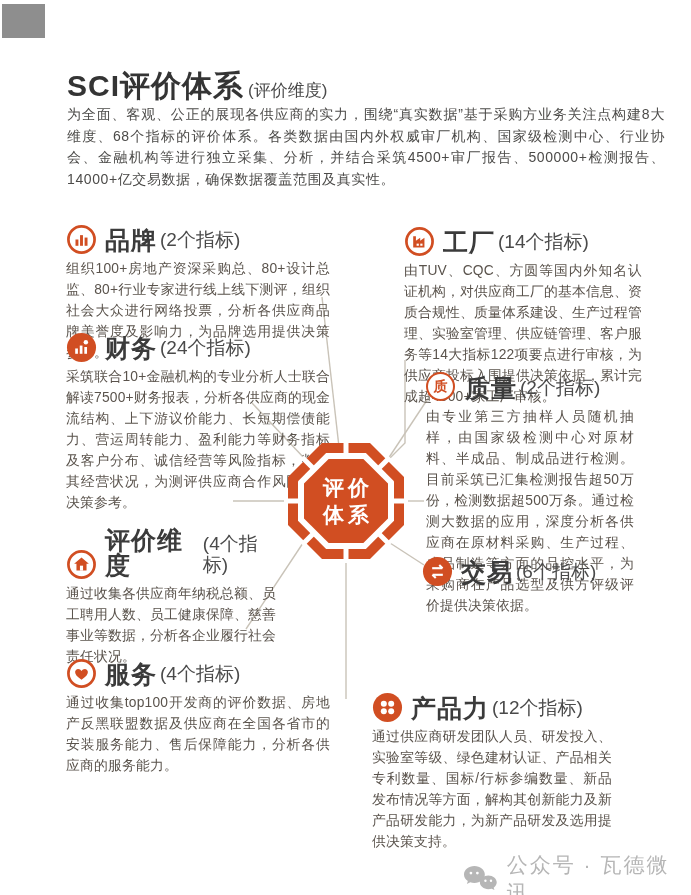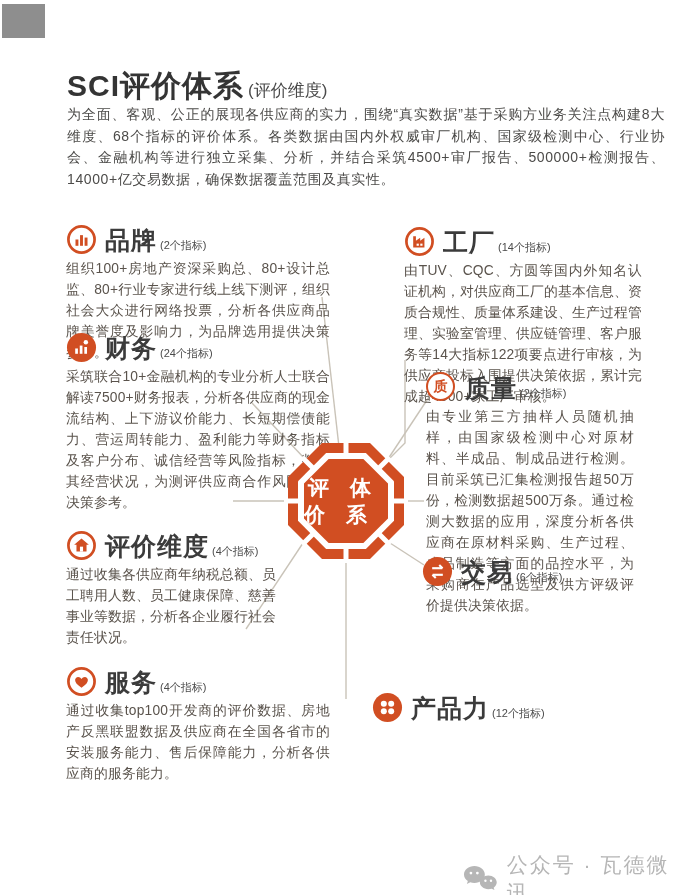--- a/index.html
+++ b/index.html
@@ -21,39 +21,39 @@
 
   
   .connectors { position:absolute; left:0; top:0; z-index:0; pointer-events:none; }
 
   
   .sec { position:absolute; z-index:1; }
   .sec-head { display:flex; align-items:flex-end; margin-bottom:5px; }
   .sec-icon { width:31px; height:31px; flex:none; margin-right:8px; position:relative; top:2px; }
   .sec-icon svg { display:block; }
   .sec-title { font-size:25px; font-weight:bold; color:#3b3b3b; letter-spacing:1px; line-height:1; }
-  .sec-count { font-size:11px; color:#4a4a4a; margin-left:3px; line-height:1.1; padding-bottom:2px; }
+  .sec-count { font-size:19px; color:#4a4a4a; margin-left:3px; line-height:1.1; padding-bottom:2px; }
   .sec-desc {
     margin:0; font-size:13.8px; line-height:21px; color:#5a534c;
     text-align:justify; letter-spacing:0.2px;
   }
   .q-ring {
     display:flex; align-items:center; justify-content:center;
     width:25px; height:25px; border:2.6px solid #d14e22; border-radius:50%;
     background:#fff; color:#d14e22; font-weight:bold; font-size:14px;
   }
 
   
   .octagon-wrap { position:absolute; left:288px; top:443px; width:116px; height:116px; z-index:2; }
   .oct { position:absolute; clip-path:polygon(29.3% 0,70.7% 0,100% 29.3%,100% 70.7%,70.7% 100%,29.3% 100%,0 70.7%,0 29.3%); }
   .oct.outer { inset:0; background:#d14e22; }
   .oct-bar { position:absolute; left:50%; top:-4px; width:5px; height:124px; background:#ffffff; transform-origin:center; }
   .oct.mid { inset:10px; background:#ffffff; }
   .oct.inner {
-    inset:16px; background:#d14e22; display:flex; flex-direction:row;
+    inset:16px; background:#d14e22; display:flex; flex-direction:column;
     align-items:center; justify-content:center;
   }
   .oct-text { color:#ffffff; font-size:21px; font-weight:bold; letter-spacing:4px; line-height:27px; text-indent:4px; }
 
   
   .watermark {
     position:absolute; left:462px; top:851px; display:flex; align-items:center;
     color:#b6b6b6; font-size:21px; letter-spacing:2px; z-index:1;
   }
   .watermark svg { margin-right:9px; }
@@ -129,21 +129,21 @@
             <path d="M16 8.8l7.6 6.4h-2.4V22.3H10.8v-7.1H8.4z" fill="#d14e22"></path>
             <rect x="14.4" y="17.2" width="3.2" height="5.1" fill="#fff"></rect>
           </svg>
       </span>
       <span class="sec-title">评价维度</span>
       <span class="sec-count">(4个指标)</span>
     </div>
     <p class="sec-desc">通过收集各供应商年纳税总额、员工聘用人数、员工健康保障、慈善事业等数据，分析各企业履行社会责任状况。</p>
   </section>
 
-  <section class="sec" style="left:66px; top:656px; width:264px;margin-top:8px;">
+  <section class="sec" style="left:66px; top:656px; width:264px;">
     <div class="sec-head">
       <span class="sec-icon">
         <svg width="31" height="31" viewBox="0 0 32 32">
             <circle cx="16" cy="16" r="13.5" fill="#fff" stroke="#d14e22" stroke-width="2.8"></circle>
             <path d="M16 22.5c-4.6-3.1-6.6-5.5-6.6-8 0-1.8 1.4-3.2 3.2-3.2 1.3 0 2.6.8 3.4 2 .8-1.2 2.1-2 3.4-2 1.8 0 3.2 1.4 3.2 3.2 0 2.5-2 4.9-6.6 8z" fill="#d14e22"></path>
           </svg>
       </span>
       <span class="sec-title">服务</span>
       <span class="sec-count">(4个指标)</span>
     </div>
@@ -208,20 +208,21 @@
               <circle cx="12.2" cy="12.2" r="3.1"></circle>
               <circle cx="19.8" cy="12.2" r="3.1"></circle>
               <circle cx="12.2" cy="19.8" r="3.1"></circle>
               <circle cx="19.8" cy="19.8" r="3.1"></circle>
             </g>
           </svg>
       </span>
       <span class="sec-title">产品力</span>
       <span class="sec-count">(12个指标)</span>
     </div>
+    <p class="sec-desc">通过供应商研发团队人员、研发投入、实验室等级、绿色建材认证、产品相关专利数量、国标/行标参编数量、新品发布情况等方面，解构其创新能力及新产品研发能力，为新产品研发及选用提供决策支持。</p>
   </section>
 
   <div class="octagon-wrap">
     <div class="oct outer"></div>
     <div class="oct-bar" style="transform:translateX(-50%) rotate(0deg);"></div>
     <div class="oct-bar" style="transform:translateX(-50%) rotate(45deg);"></div>
     <div class="oct-bar" style="transform:translateX(-50%) rotate(90deg);"></div>
     <div class="oct-bar" style="transform:translateX(-50%) rotate(135deg);"></div>
     <div class="oct mid"></div>
     <div class="oct inner">

